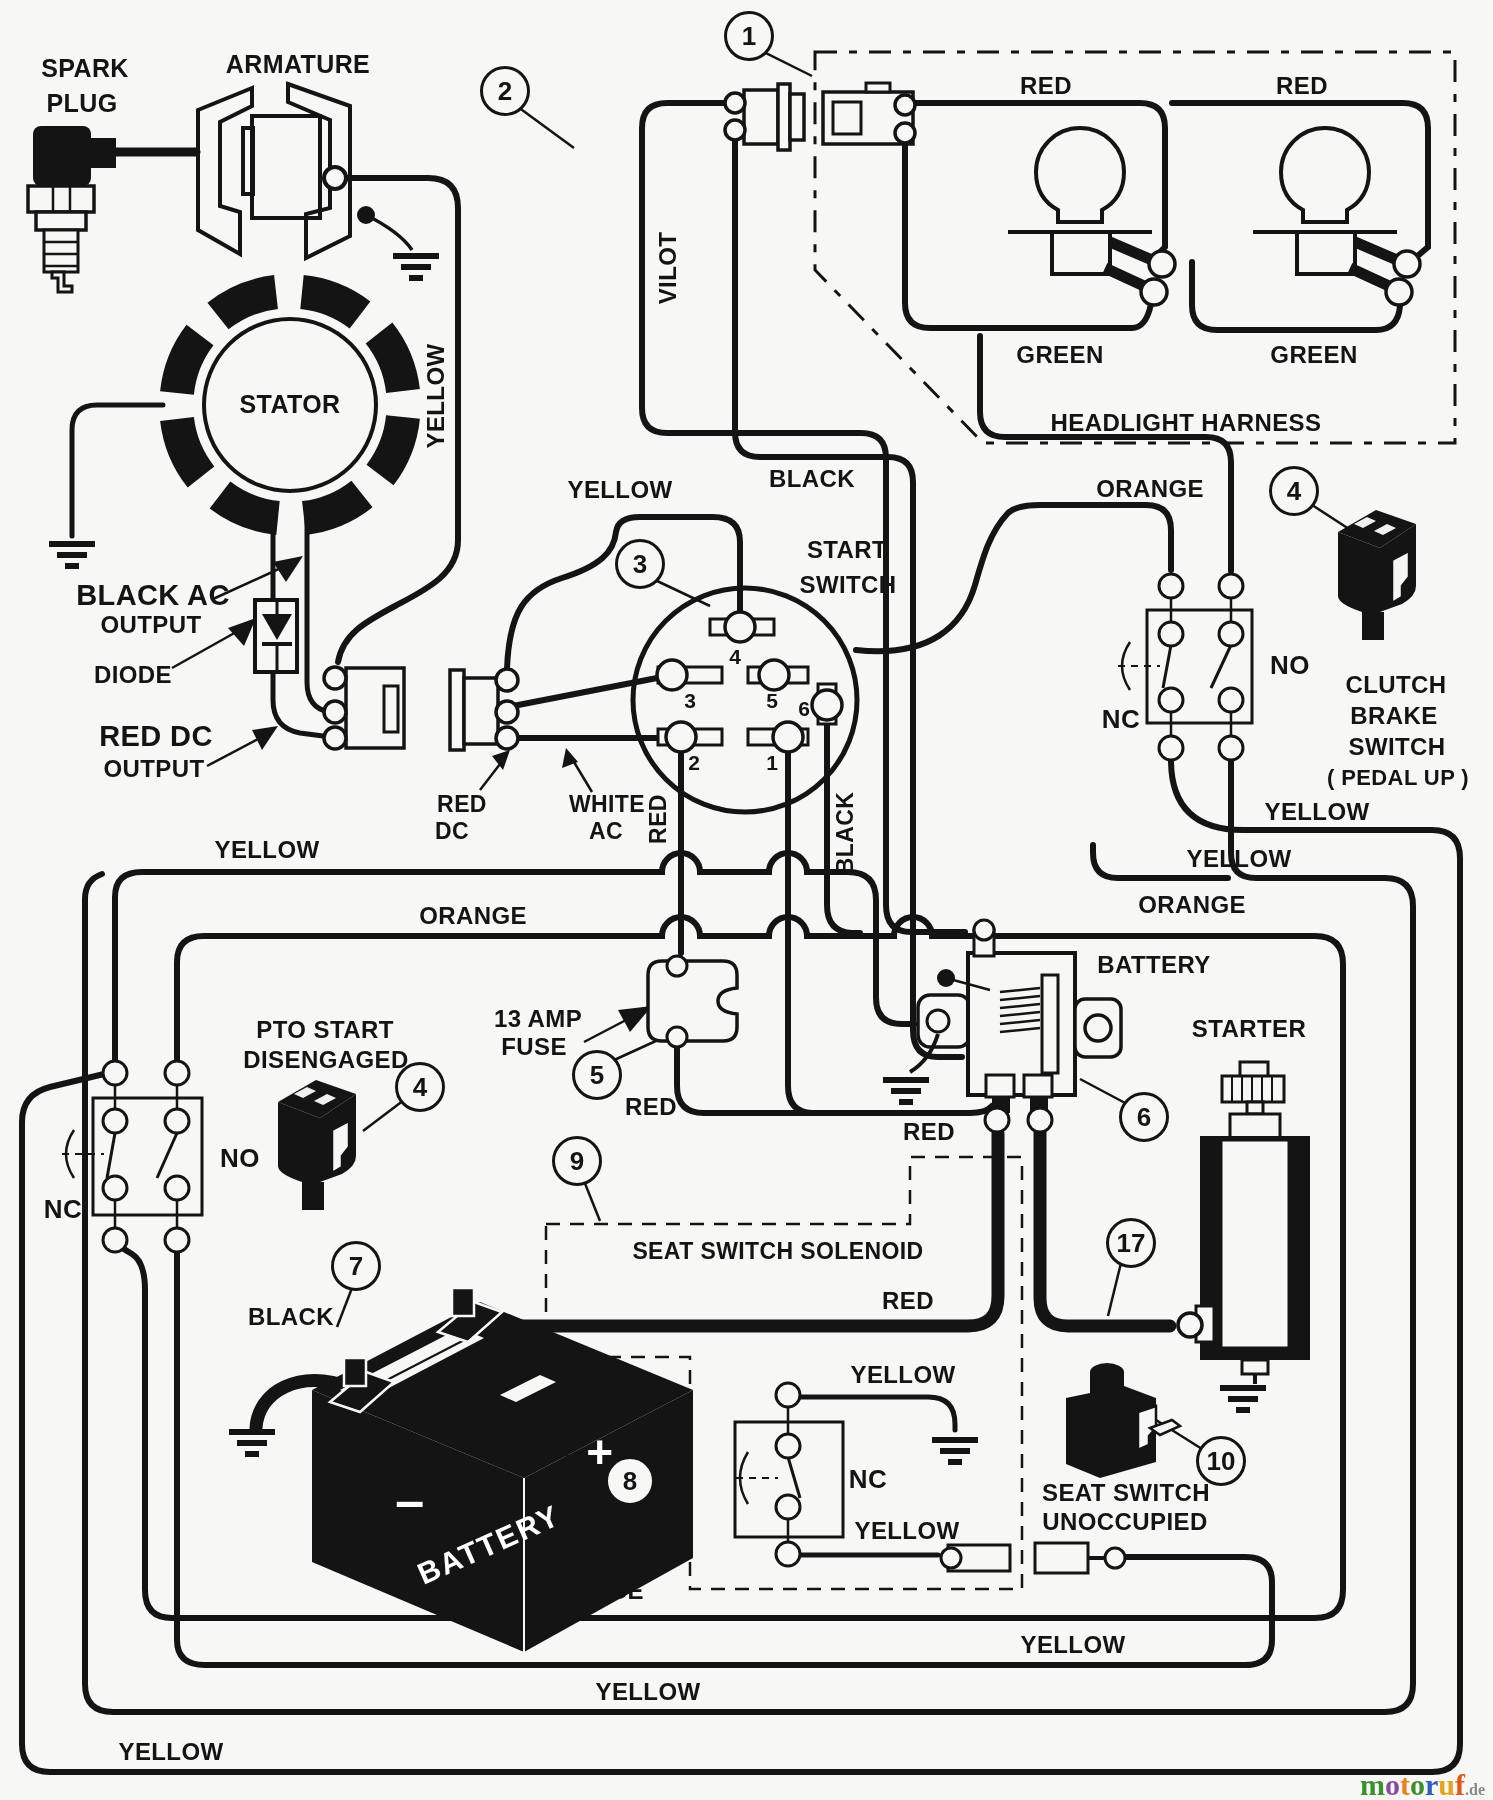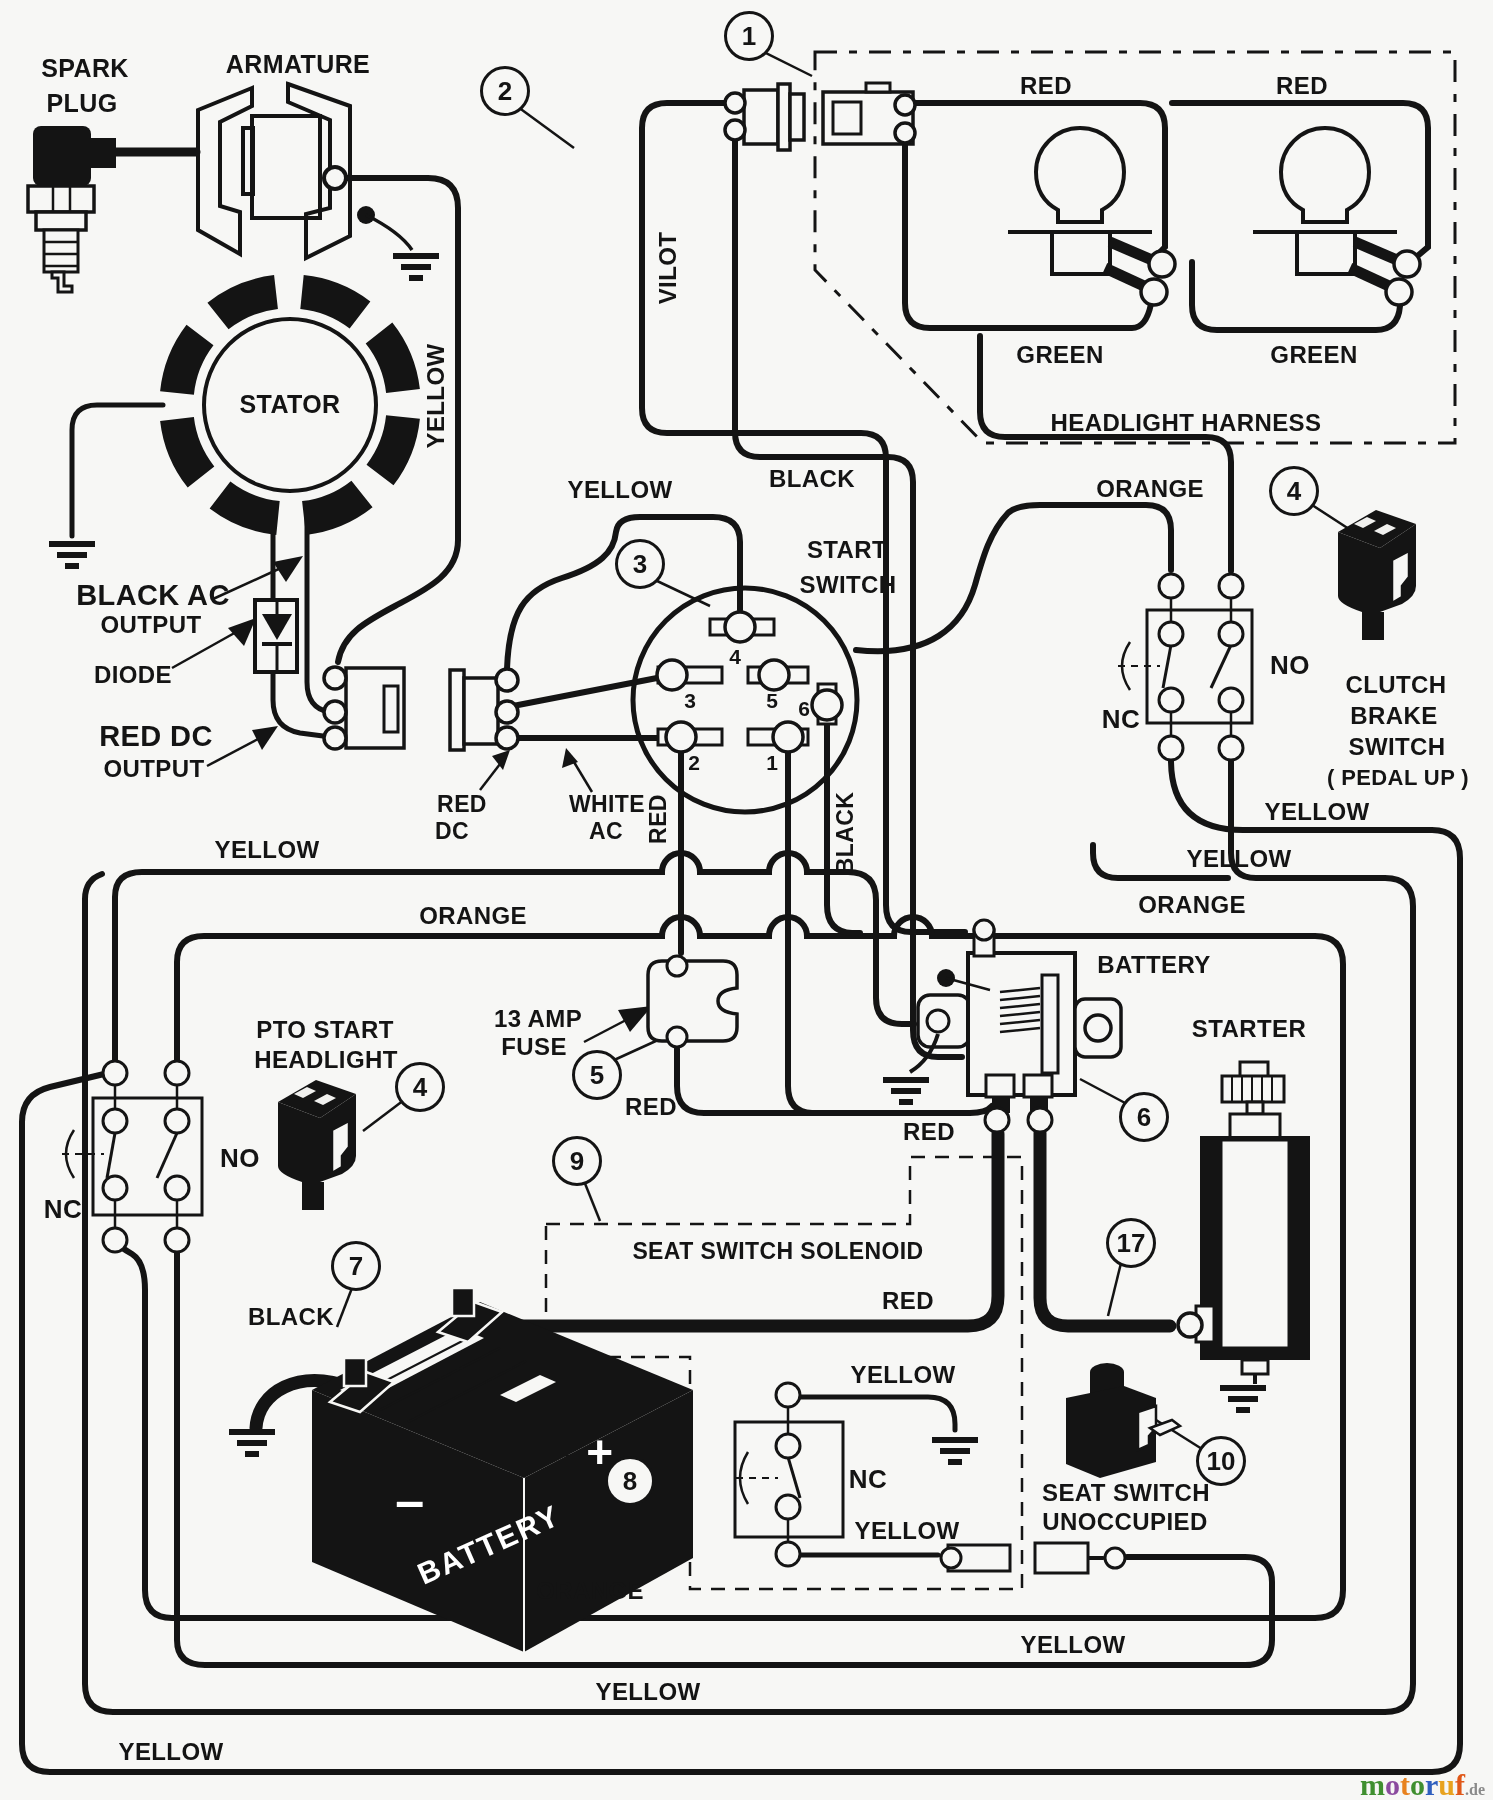--- a/index.html
+++ b/index.html
@@ -416,21 +416,21 @@
 <span class="lbl" style="left:1396px;top:685px;font-size:24px">CLUTCH</span>
 <span class="lbl" style="left:1394px;top:716px;font-size:24px">BRAKE</span>
 <span class="lbl" style="left:1397px;top:747px;font-size:24px">SWITCH</span>
 <span class="lbl" style="left:1398px;top:778px;font-size:22px">( PEDAL UP )</span>
 <span class="lbl" style="left:1317px;top:812px;font-size:24px">YELLOW</span>
 <span class="lbl" style="left:1239px;top:859px;font-size:24px">YELLOW</span>
 <span class="lbl" style="left:1192px;top:905px;font-size:24px">ORANGE</span>
 <span class="lbl" style="left:267px;top:850px;font-size:24px">YELLOW</span>
 <span class="lbl" style="left:473px;top:916px;font-size:24px">ORANGE</span>
 <span class="lbl" style="left:325px;top:1030px;font-size:24px">PTO START</span>
-<span class="lbl" style="left:326px;top:1060px;font-size:24px">HEADLIGHT</span>
+<span class="lbl" style="left:326px;top:1060px;font-size:24px">DISENGAGED</span>
 <span class="lbl" style="left:240px;top:1158px;font-size:26px">NO</span>
 <span class="lbl" style="left:63px;top:1209px;font-size:26px">NC</span>
 <span class="lbl" style="left:538px;top:1019px;font-size:24px">13 AMP</span>
 <span class="lbl" style="left:534px;top:1047px;font-size:24px">FUSE</span>
 <span class="lbl" style="left:651px;top:1107px;font-size:24px">RED</span>
 <span class="lbl" style="left:1154px;top:965px;font-size:24px">BATTERY</span>
 <span class="lbl" style="left:1249px;top:1029px;font-size:24px">STARTER</span>
 <span class="lbl" style="left:929px;top:1132px;font-size:24px">RED</span>
 <span class="lbl" style="left:778px;top:1251px;font-size:23px">SEAT SWITCH SOLENOID</span>
 <span class="lbl" style="left:908px;top:1301px;font-size:24px">RED</span>

